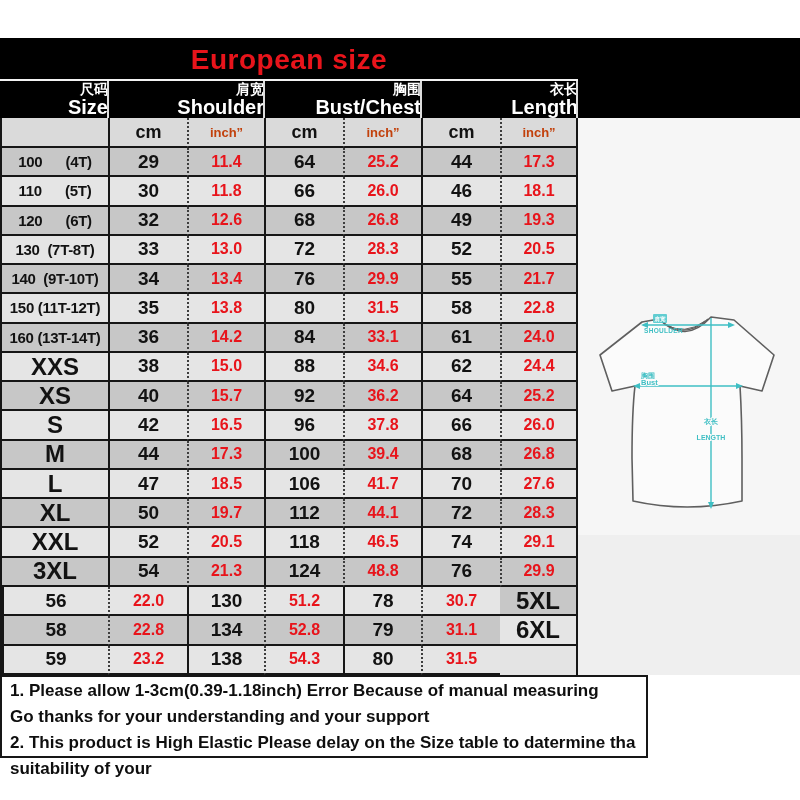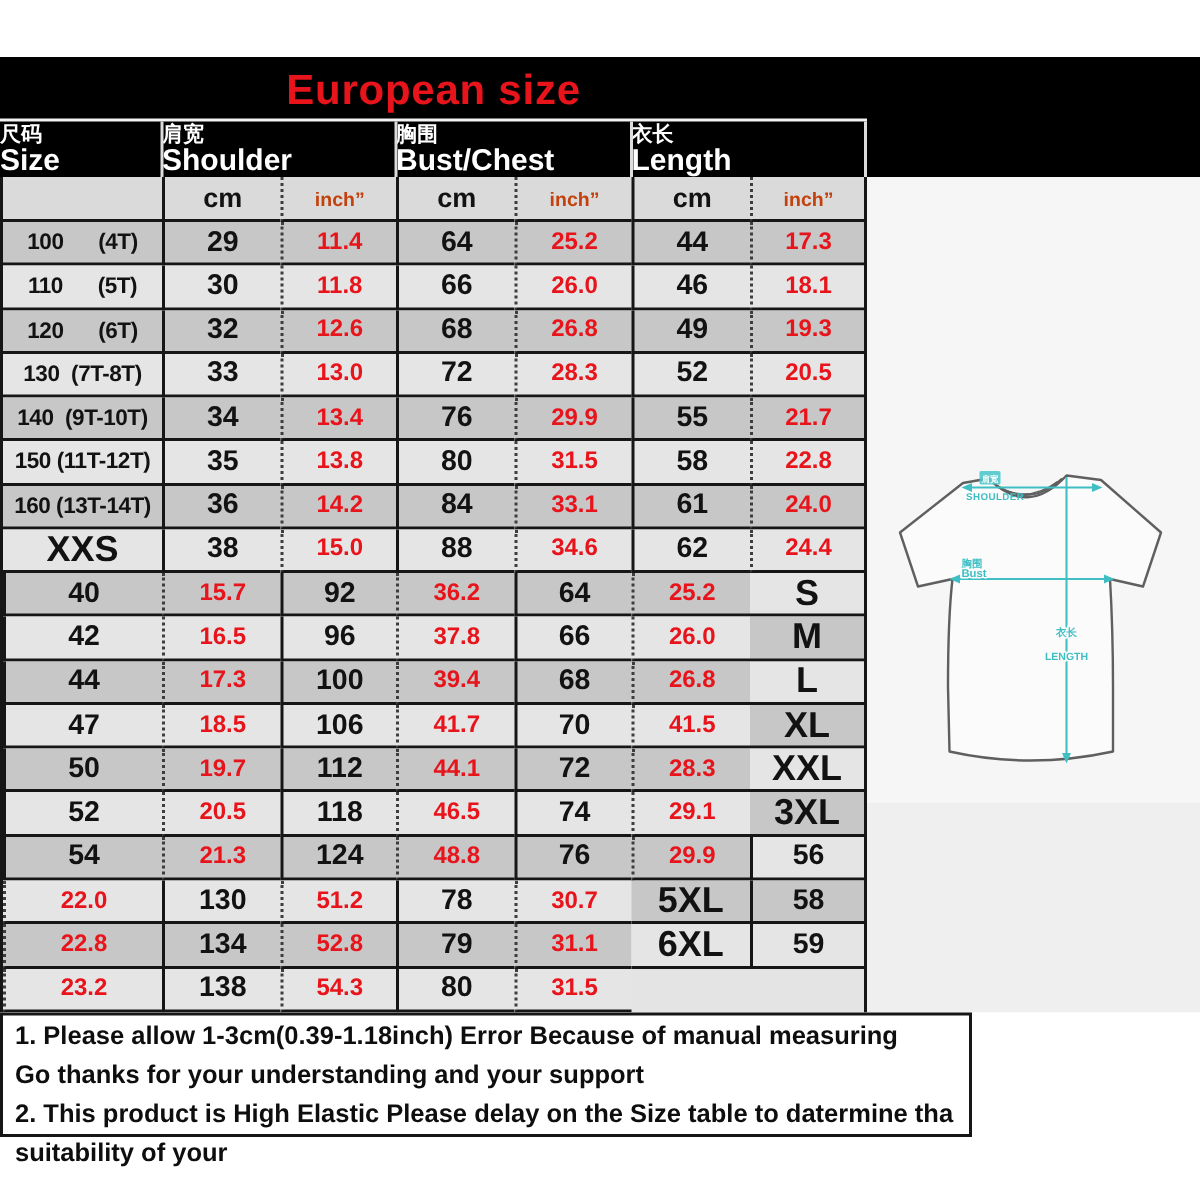--- a/index.html
+++ b/index.html
@@ -6,21 +6,21 @@
   *{box-sizing:border-box;}
   .canvas{position:relative;width:800px;height:800px;background:#ffffff;overflow:hidden;
           font-family:"Liberation Sans", sans-serif;font-weight:700;}
 
   
   .banner{position:absolute;left:0;top:38px;width:800px;height:80px;background:#000;}
   .title{position:absolute;left:0;top:0;width:578px;height:42px;line-height:44px;
          text-align:center;font-size:28px;color:#e8141b;letter-spacing:.5px;}
   .title-underline{position:absolute;left:0;top:41px;width:578px;height:2px;background:#f2f2f2;}
   .group-row{position:absolute;left:0;top:43px;width:578px;height:37px;display:flex;}
-  .group{display:flex;flex-direction:column;align-items:flex-start;justify-content:center;color:#fff;}
+  .group{display:flex;flex-direction:column;align-items:flex-end;justify-content:center;color:#fff;}
   .group .zh{font-size:14px;line-height:16px;}
   .group .en{font-size:20px;line-height:21px;}
   .g1{width:108px;} .g2{width:156px;} .g3{width:157px;} .g4{width:157px;}
   .gdiv{position:absolute;top:43px;width:2px;height:37px;background:#dcdcdc;}
 
   
   .table{position:absolute;left:0;top:118px;width:578px;height:557px;background:#e4e4e4;
          border-left:2px solid #161616;border-right:2px solid #161616;
          display:grid;grid-template-columns:106px 79px 77px 79px 78px 79px 76px;
          grid-template-rows:30px repeat(18,29.27px);overflow:hidden;}
@@ -137,20 +137,21 @@
       <div class="cell c5 dark inch">33.1</div>
       <div class="cell c6 dark cm">61</div>
       <div class="cell c7 dark inch">24.0</div>
       <div class="cell c1 light letter">XXS</div>
       <div class="cell c2 light cm">38</div>
       <div class="cell c3 light inch">15.0</div>
       <div class="cell c4 light cm">88</div>
       <div class="cell c5 light inch">34.6</div>
       <div class="cell c6 light cm">62</div>
       <div class="cell c7 light inch">24.4</div>
+      <div class="cell c1 dark letter">XS</div>
       <div class="cell c2 dark cm">40</div>
       <div class="cell c3 dark inch">15.7</div>
       <div class="cell c4 dark cm">92</div>
       <div class="cell c5 dark inch">36.2</div>
       <div class="cell c6 dark cm">64</div>
       <div class="cell c7 dark inch">25.2</div>
       <div class="cell c1 light letter">S</div>
       <div class="cell c2 light cm">42</div>
       <div class="cell c3 light inch">16.5</div>
       <div class="cell c4 light cm">96</div>
@@ -163,21 +164,21 @@
       <div class="cell c4 dark cm">100</div>
       <div class="cell c5 dark inch">39.4</div>
       <div class="cell c6 dark cm">68</div>
       <div class="cell c7 dark inch">26.8</div>
       <div class="cell c1 light letter">L</div>
       <div class="cell c2 light cm">47</div>
       <div class="cell c3 light inch">18.5</div>
       <div class="cell c4 light cm">106</div>
       <div class="cell c5 light inch">41.7</div>
       <div class="cell c6 light cm">70</div>
-      <div class="cell c7 light inch">41.5</div>
+      <div class="cell c7 light inch">27.6</div>
       <div class="cell c1 dark letter">XL</div>
       <div class="cell c2 dark cm">50</div>
       <div class="cell c3 dark inch">19.7</div>
       <div class="cell c4 dark cm">112</div>
       <div class="cell c5 dark inch">44.1</div>
       <div class="cell c6 dark cm">72</div>
       <div class="cell c7 dark inch">28.3</div>
       <div class="cell c1 light letter">XXL</div>
       <div class="cell c2 light cm">52</div>
       <div class="cell c3 light inch">20.5</div>

